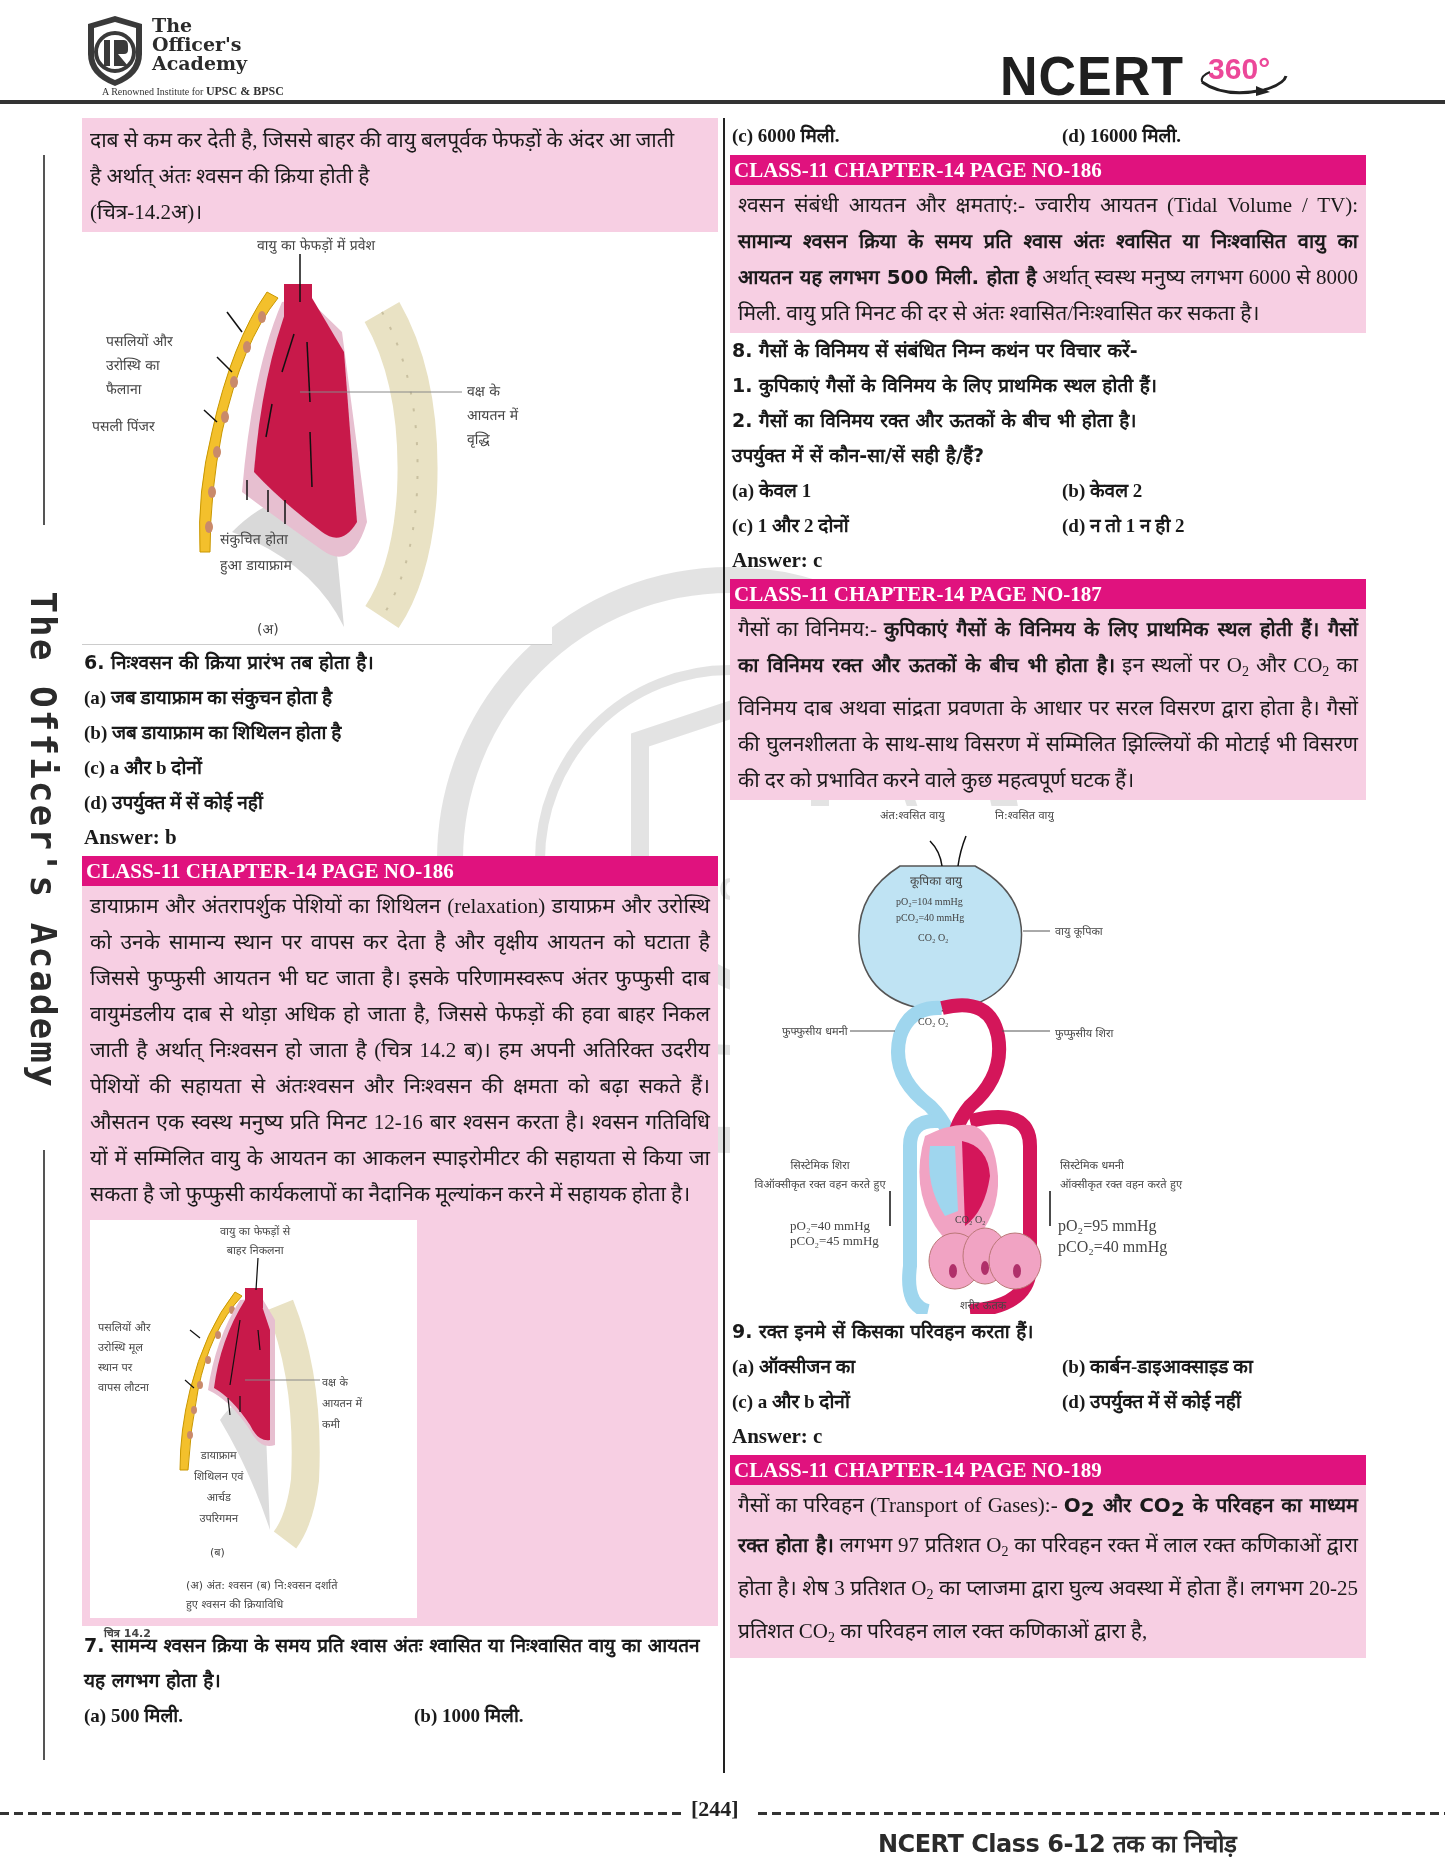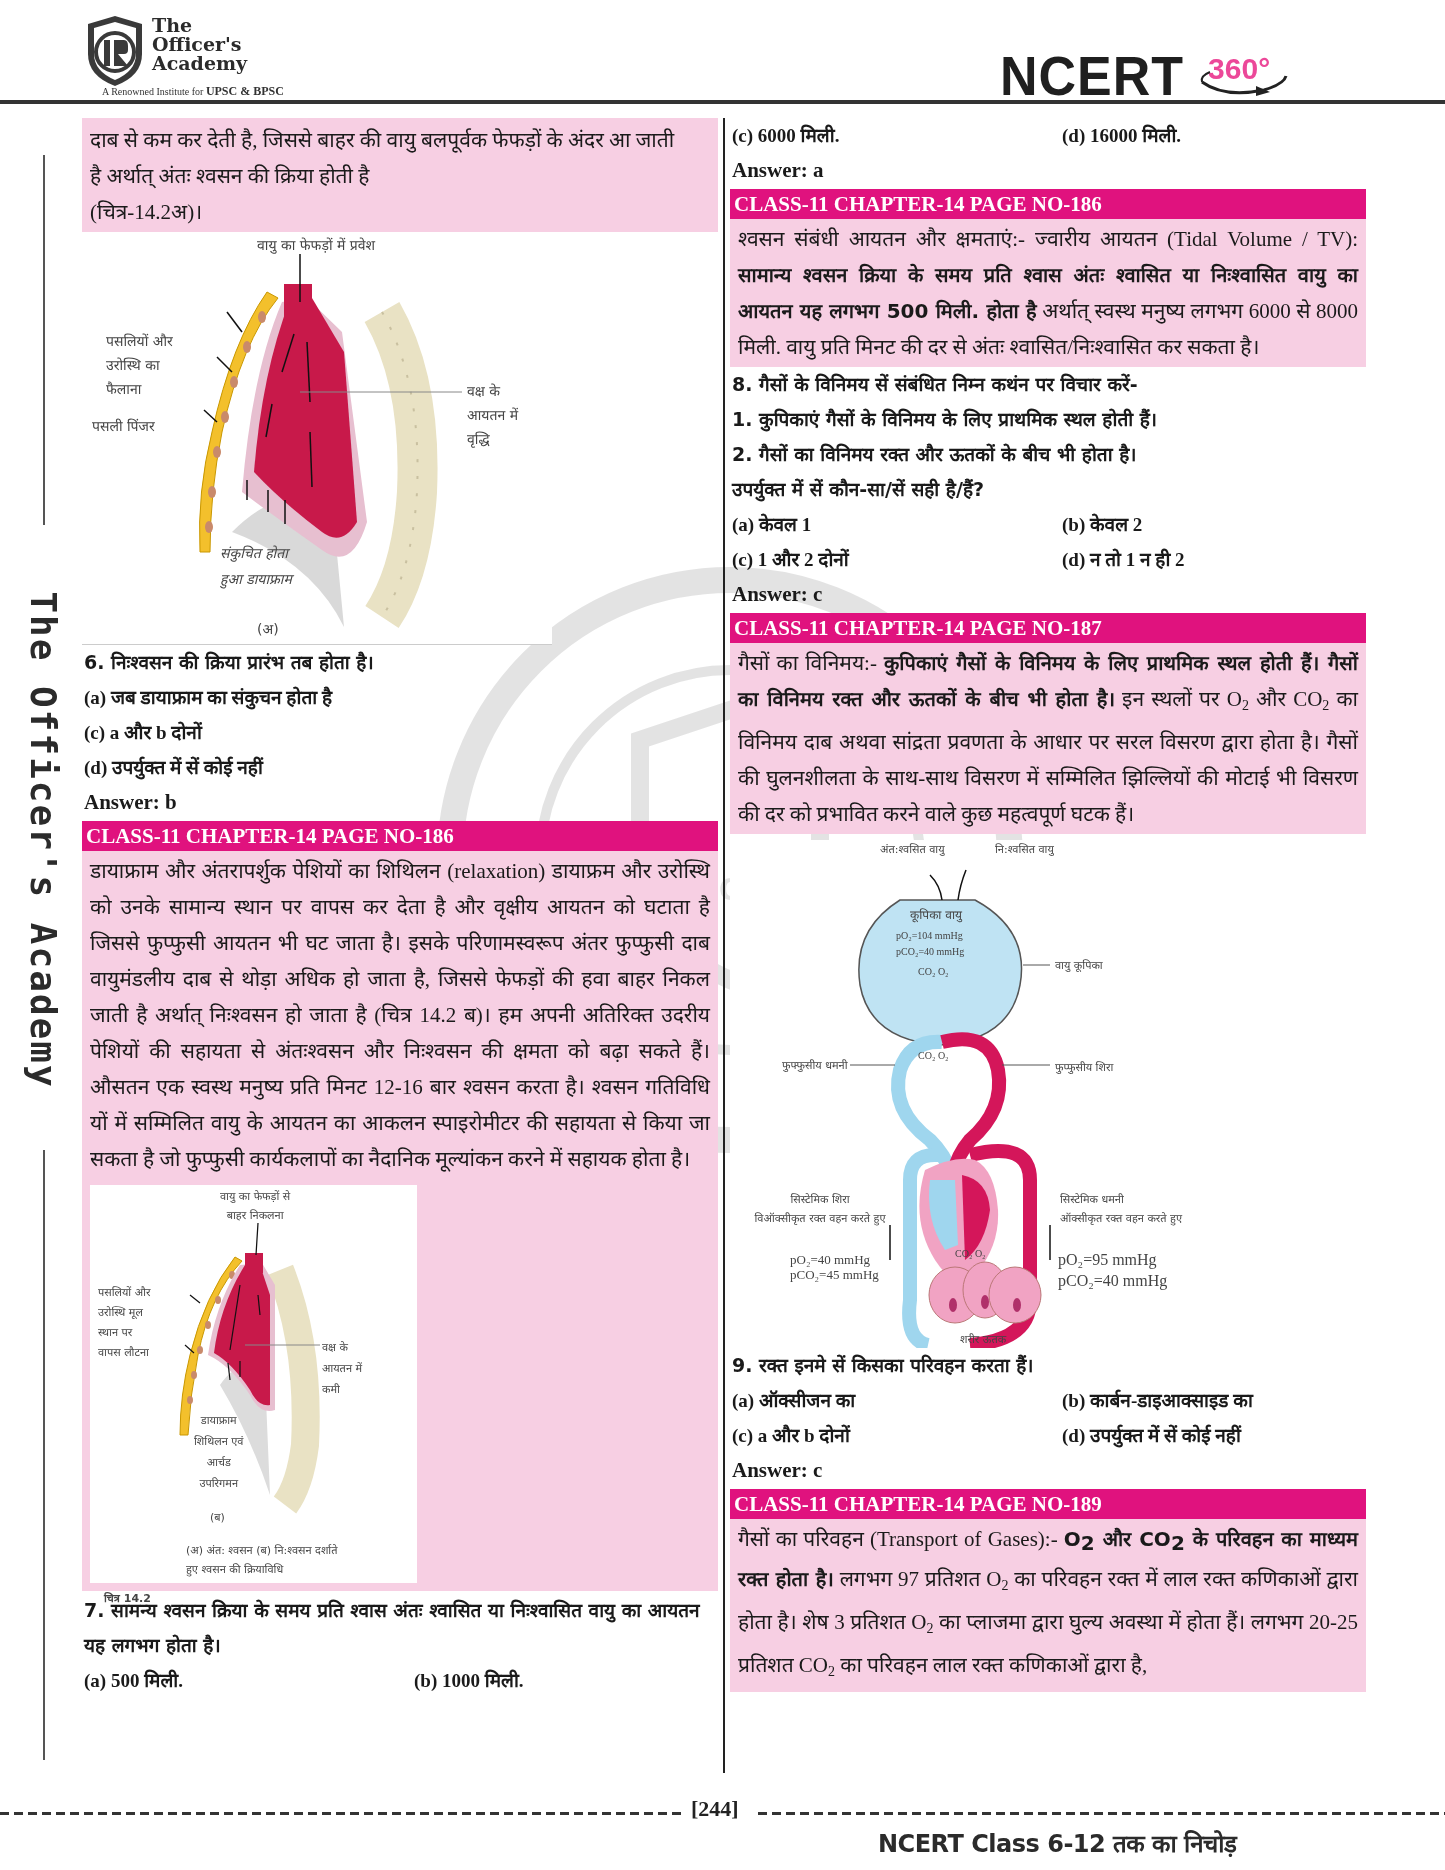--- a/index.html
+++ b/index.html
@@ -154,31 +154,32 @@
       <div>पसलियों और</div>
       <div style="margin-top:6px;">उरोस्थि का</div>
       <div style="margin-top:6px;">फैलाना</div>
     </div>
     <div class="fig-label" style="left:10px; top:185px;">पसली पिंजर</div>
     <div class="fig-label" style="left:385px; top:150px;">
       <div>वक्ष के</div>
       <div style="margin-top:6px;">आयतन में</div>
       <div style="margin-top:6px;">वृद्धि</div>
     </div>
-    <div class="fig-label" style="left:138px; top:312px;font-style:italic;">
+    <div class="fig-label" style="left:138px; top:298px;">
       <div>संकुचित होता</div>
       <div style="margin-top:8px;">हुआ डायाफ्राम</div>
     </div>
     <div class="fig-label" style="left:175px; top:388px;">(अ)</div>
   </div>
   <div style="width:470px; height:1px; background:#ccc;"></div>
 
   <div style="padding-left:2px;">
     <div class="q">6. निःश्वसन की क्रिया प्रारंभ तब होता है।</div>
     <div class="opt">(a) जब डायाफ्राम का संकुचन होता है</div>
+    <div class="opt">(b) जब डायाफ्राम का शिथिलन होता है</div>
     <div class="opt">(c) a और b दोनों</div>
     <div class="opt">(d) उपर्युक्त में सें कोई नहीं</div>
     <div class="ans">Answer: b</div>
   </div>
 
   <div class="bar">CLASS-11 CHAPTER-14 PAGE NO-186</div>
   <div class="pink" style="padding-bottom:8px;">
     <div class="txt">डायाफ्राम और अंतरापर्शुक पेशियों का शिथिलन (relaxation) डायाफ्रम और उरोस्थि को उनके सामान्य स्थान पर वापस कर देता है और वृक्षीय आयतन को घटाता है जिससे फुप्फुसी आयतन भी घट जाता है। इसके परिणामस्वरूप अंतर फुप्फुसी दाब वायुमंडलीय दाब से थोड़ा अधिक हो जाता है, जिससे फेफड़ों की हवा बाहर निकल जाती है अर्थात् निःश्वसन हो जाता है (चित्र 14.2 ब)। हम अपनी अतिरिक्त उदरीय पेशियों की सहायता से अंतःश्वसन और निःश्वसन की क्षमता को बढ़ा सकते हैं। औसतन एक स्वस्थ मनुष्य प्रति मिनट 12-16 बार श्वसन करता है। श्वसन गतिविधि यों में सम्मिलित वायु के आयतन का आकलन स्पाइरोमीटर की सहायता से किया जा सकता है जो फुप्फुसी कार्यकलापों का नैदानिक मूल्यांकन करने में सहायक होता है।</div>
 
     <div class="figure" style="width:327px; height:398px; margin-top:8px;">
@@ -248,21 +249,20 @@
 </div>
 
 <div class="col-divider"></div>
 
 <div class="col-right">
   <div style="padding-left:2px;">
     <div class="opt-grid">
       <div class="opt">(c) 6000 मिली.</div>
       <div class="opt">(d) 16000 मिली.</div>
     </div>
-    <div class="ans">Answer: a</div>
   </div>
 
   <div class="bar">CLASS-11 CHAPTER-14 PAGE NO-186</div>
   <div class="pink txt">
     <span>श्वसन संबंधी आयतन और क्षमताएं:- ज्वारीय आयतन (Tidal Volume / TV):</span>
     <b>सामान्य श्वसन क्रिया के समय प्रति श्वास अंतः श्वासित या निःश्वासित वायु का आयतन यह लगभग 500 मिली. होता है</b><span> अर्थात् स्वस्थ मनुष्य लगभग 6000 से 8000 मिली. वायु प्रति मिनट की दर से अंतः श्वासित/निःश्वासित कर सकता है।</span>
   </div>
 
   <div style="padding-left:2px;">
     <div class="q">8. गैसों के विनिमय सें संबंधित निम्न कथंन पर विचार करें-</div>

